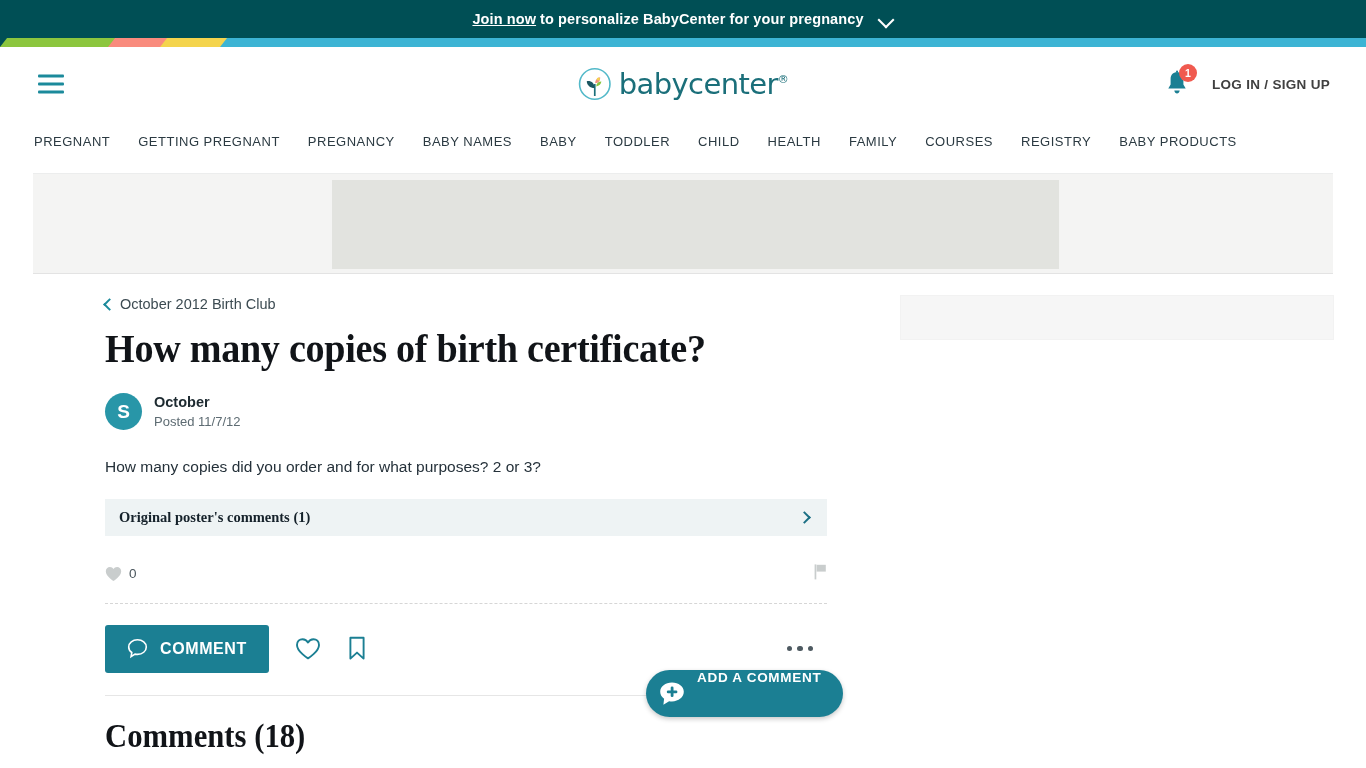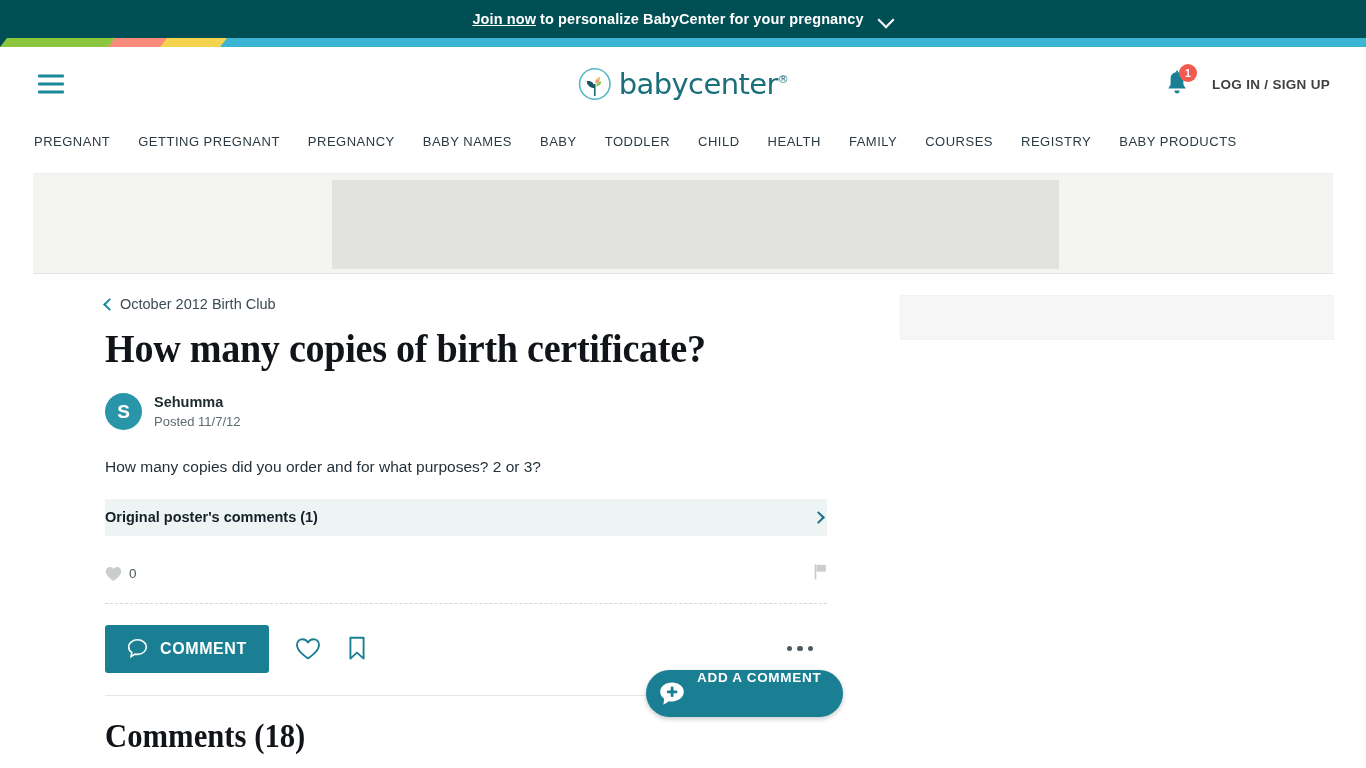--- a/index.html
+++ b/index.html
@@ -320,23 +320,24 @@
   }
 
   
   .op-bar {
     width: 722px;
     height: 37px;
     background: #eef3f4;
     display: flex;
     align-items: center;
     justify-content: space-between;
-    padding: 0 0;
+    padding: 0 14px;
     cursor: pointer;
     margin-bottom: 28px;
+    font-family: Liberation Serif, serif;
   }
   .op-bar-label {
     font-size: 14.5px;
     font-weight: bold;
     color: #15212a;
   }
   .op-chev {
     width: 9px; height: 9px;
     border-right: 2px solid #1b6f84;
     border-top: 2px solid #1b6f84;
@@ -530,21 +531,21 @@
       <div class="breadcrumb">
         <span class="bc-chev"></span>
         <span class="bc-text">October 2012 Birth Club</span>
       </div>
 
       <h1 class="post-title">How many copies of birth certificate?</h1>
 
       <div class="author-row">
         <div class="avatar">S</div>
         <div>
-          <div class="author-name">Sehumma</div>
+          <div class="author-name">October</div>
           <div class="author-date">Posted 11/7/12</div>
         </div>
       </div>
 
       <div class="post-text">How many copies did you order and for what purposes? 2 or 3?</div>
 
       <div class="op-bar">
         <span class="op-bar-label">Original poster's comments (1)</span>
         <span class="op-chev"></span>
       </div>

